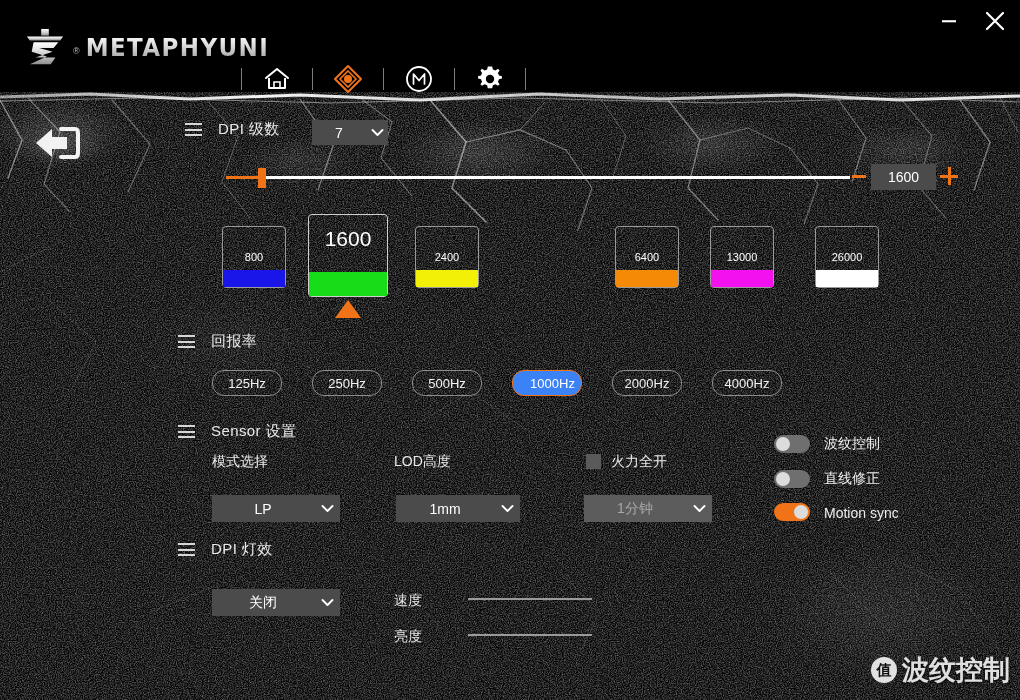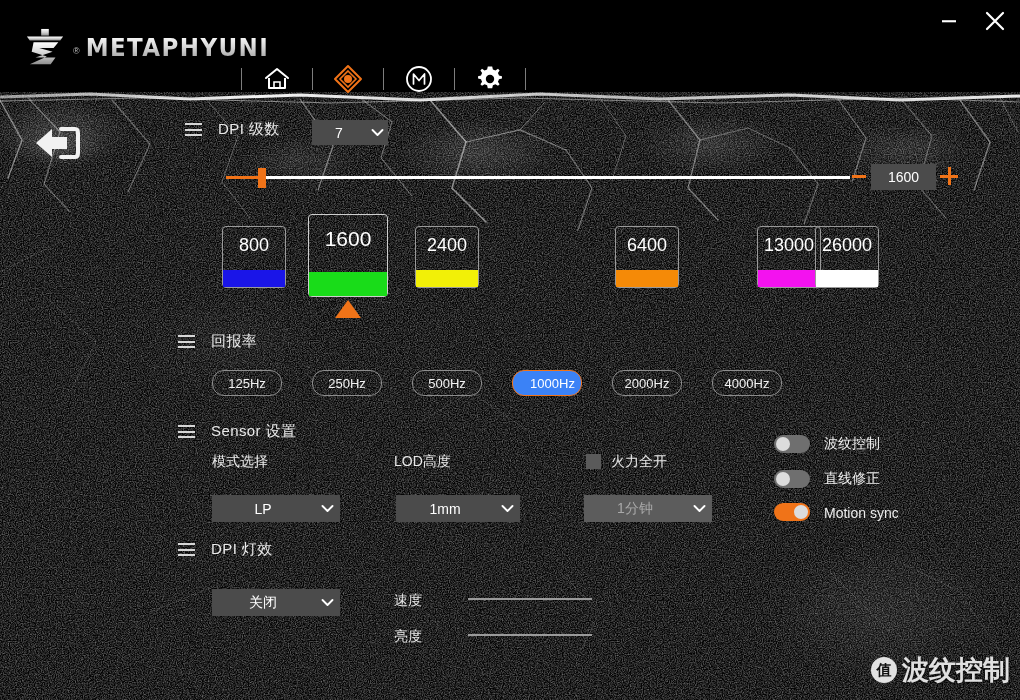--- a/index.html
+++ b/index.html
@@ -111,21 +111,21 @@
   .plus:after{ left:7.5px; top:0; width:3px; height:18px; }
 
   
   .stages{ position:absolute; left:0; top:122px; width:1020px; height:90px; }
   .stage{
     position:absolute; top:12px; width:64px; height:62px;
     border:1px solid #9a9a9a; border-radius:4px;
     display:flex; flex-direction:column; justify-content:space-between;
     align-items:center; cursor:pointer; background:transparent;
   }
-  .stage .n{ font-size:18px; color:#ffffff; margin-top:8px; }
+  .stage .n{ font-size:11px; color:#ffffff; margin-top:24px; }
   .stage .bar{ width:100%; height:17px; }
   .stage.active{
     top:0; width:80px; height:83px; border:1px solid #cfcfcf;
   }
   .stage.active .n{ font-size:21px; margin-top:12px; }
   .stage.active .bar{ height:24px; }
   .tri{
     position:absolute; width:0; height:0;
     border-left:13px solid transparent; border-right:13px solid transparent;
     border-bottom:18px solid #f07318;
@@ -375,21 +375,21 @@
       </div>
       <div class="tri" style="left: 335px; top: 86px;"></div>
       <div class="stage" style="left: 415px;">
         <span class="n">2400</span>
         <span class="bar" style="background: rgb(242, 240, 7);"></span>
       </div>
       <div class="stage" style="left: 615px;">
         <span class="n">6400</span>
         <span class="bar" style="background: rgb(245, 138, 7);"></span>
       </div>
-      <div class="stage" style="left: 757px;">
+      <div class="stage" style="left: 710px;">
         <span class="n">13000</span>
         <span class="bar" style="background: rgb(243, 18, 239);"></span>
       </div>
       <div class="stage" style="left: 815px;">
         <span class="n">26000</span>
         <span class="bar" style="background: rgb(255, 255, 255);"></span>
       </div>
     </div>
 
   <div class="sec pr-head">

